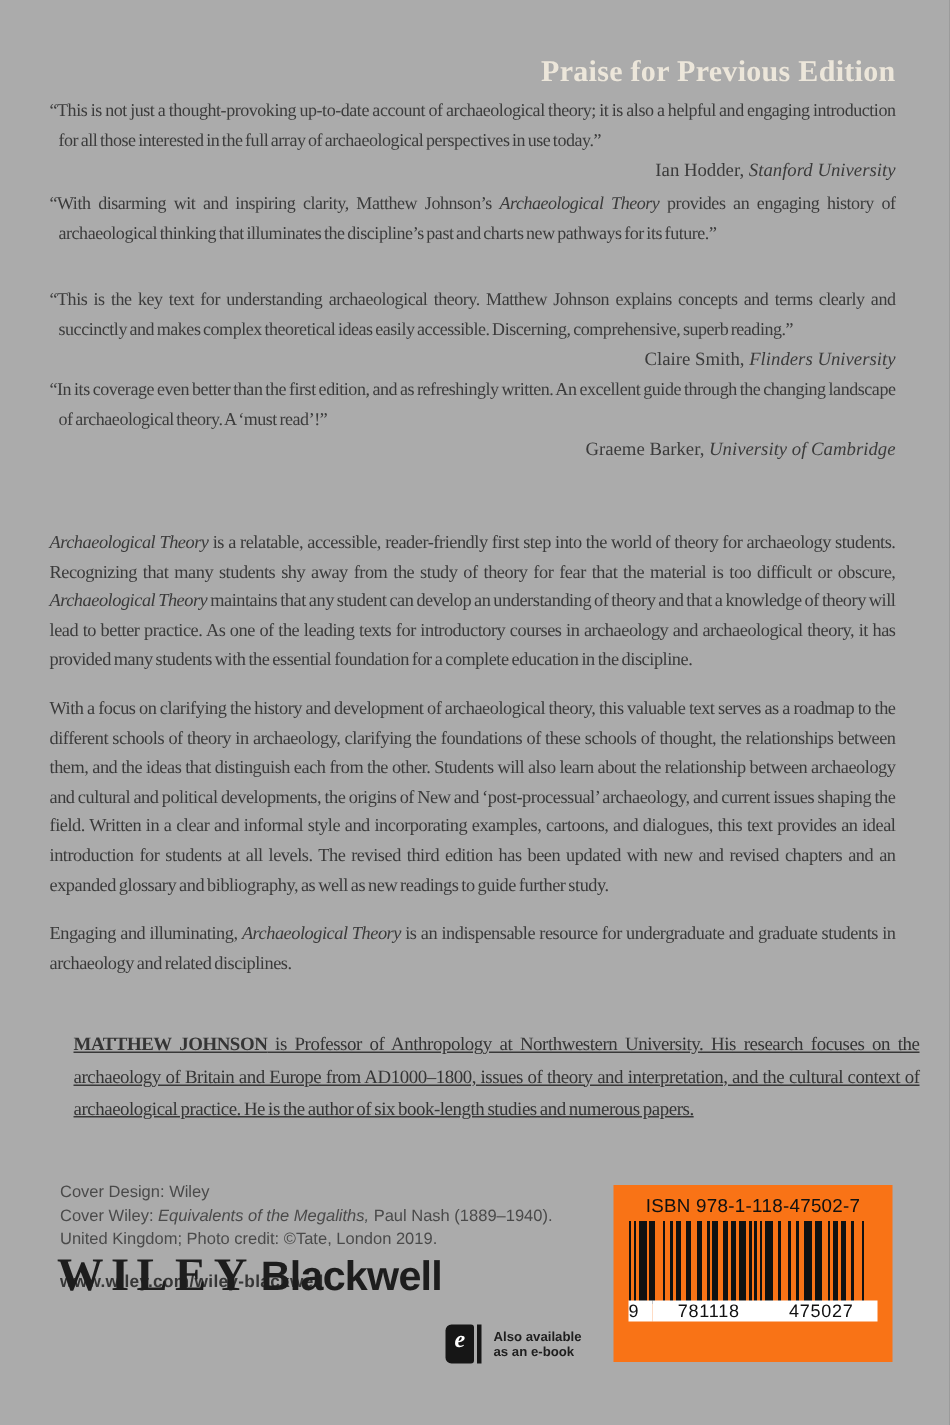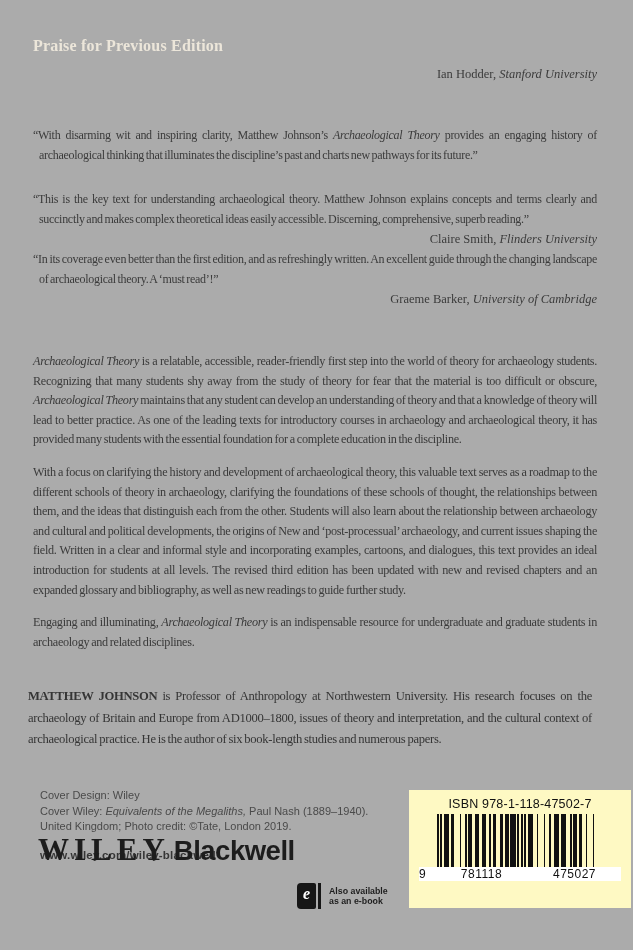--- a/index.html
+++ b/index.html
@@ -5,22 +5,23 @@
   html,body{margin:0;padding:0;background:#8f8f8f;}
   .page{
     position:relative;width:633px;height:950px;margin:0 auto;
     background:#ababab;overflow:hidden;
     font-family:"Liberation Serif","DejaVu Serif",serif;
     color:#383838;
   }
   
   .praise-heading{
     position:absolute;left:33px;top:37px;width:564px;
-    font-size:16px;font-weight:bold;letter-spacing:.2px;
+    font-size:20px;font-weight:bold;letter-spacing:.2px;
     color:#ece6da;
+    text-align:right;
   }
   .quote{position:absolute;left:33px;width:564px;}
   .q0{top:64px}.q1{top:126px}.q2{top:190px}.q3{top:250px}
   .quote-text{
     margin:0;text-align:justify;
     font-size:12px;line-height:19.5px;
     letter-spacing:-.3px;word-spacing:-1px;
     text-indent:-6px;padding-left:6px;
     color:#3b3b3b;
   }
@@ -33,43 +34,43 @@
   .description{position:absolute;left:33px;top:352px;width:564px;}
   .description p{
     margin:0 0 13px;text-align:justify;
     font-size:12.2px;line-height:19.6px;
     letter-spacing:-.3px;word-spacing:-.8px;
     color:#3a3a3a;
   }
   .seg-i{font-style:italic;}
   .seg-b{font-weight:bold;}
   
-  .bio{position:absolute;left:28px;top:686px;width:564px;}
+  .bio{position:absolute;left:49px;top:686px;width:564px;text-decoration:underline;}
   .bio p{
     margin:0;text-align:justify;
     font-size:12.6px;line-height:21.5px;
     letter-spacing:-.3px;word-spacing:-.8px;
     color:#353535;
   }
   
   .credits{
     position:absolute;left:40px;top:788px;width:360px;
     font-family:"Liberation Sans","DejaVu Sans",sans-serif;
     font-size:11px;line-height:15.5px;color:#4a4a4a;
   }
   .credits p{margin:0;}
   .url{
     position:absolute;left:40px;top:849px;
     font-family:"Liberation Sans","DejaVu Sans",sans-serif;
     font-size:11.5px;font-weight:bold;letter-spacing:.2px;color:#363636;
   }
   
   .barcode-box{
-    position:absolute;left:409px;top:790px;width:222px;height:118px;
-    background:#fef9c3;text-align:center;
+    position:absolute;left:409px;top:790px;width:186px;height:118px;
+    background:#f97316;text-align:center;
     font-family:"Liberation Sans","DejaVu Sans",sans-serif;color:#111;
   }
   .isbn-label{margin-top:7px;font-size:12.5px;letter-spacing:.2px;white-space:nowrap;}
   .bc-svg{display:block;margin:3px auto 0;}
   .bc-nums{
     display:flex;align-items:baseline;margin:-11px 10px 0;
     font-size:12px;letter-spacing:.5px;
   }
   .bc-n0{width:16px;text-align:left;background:#fff;}
   .bc-n1,.bc-n2{flex:1;text-align:center;background:#fff;}
@@ -101,20 +102,21 @@
   }
 </style>
 </head>
 <body>
 
 <div class="page">
 
   <div class="praise-heading">Praise for Previous Edition</div>
 
   <section class="quote q0">
+    <p class="quote-text"><span>“This is not just a thought-provoking up-to-date account of archaeological theory; it is also a helpful and engaging introduction for all those interested in the full array of archaeological perspectives in use today.”</span></p>
     <p class="attribution"><span class="attr-name">Ian Hodder,</span> <span class="attr-affil">Stanford University</span></p>
   </section>
 
   <section class="quote q1">
     <p class="quote-text"><span>“With disarming wit and inspiring clarity, Matthew Johnson’s </span><span class="seg-i">Archaeological Theory</span><span> provides an engaging history of archaeological thinking that illuminates the discipline’s past and charts new pathways for its future.”</span></p>
   </section>
 
   <section class="quote q2">
     <p class="quote-text"><span>“This is the key text for understanding archaeological theory. Matthew Johnson explains concepts and terms clearly and succinctly and makes complex theoretical ideas easily accessible. Discerning, comprehensive, superb reading.”</span></p>
     <p class="attribution"><span class="attr-name">Claire Smith,</span> <span class="attr-affil">Flinders University</span></p>

